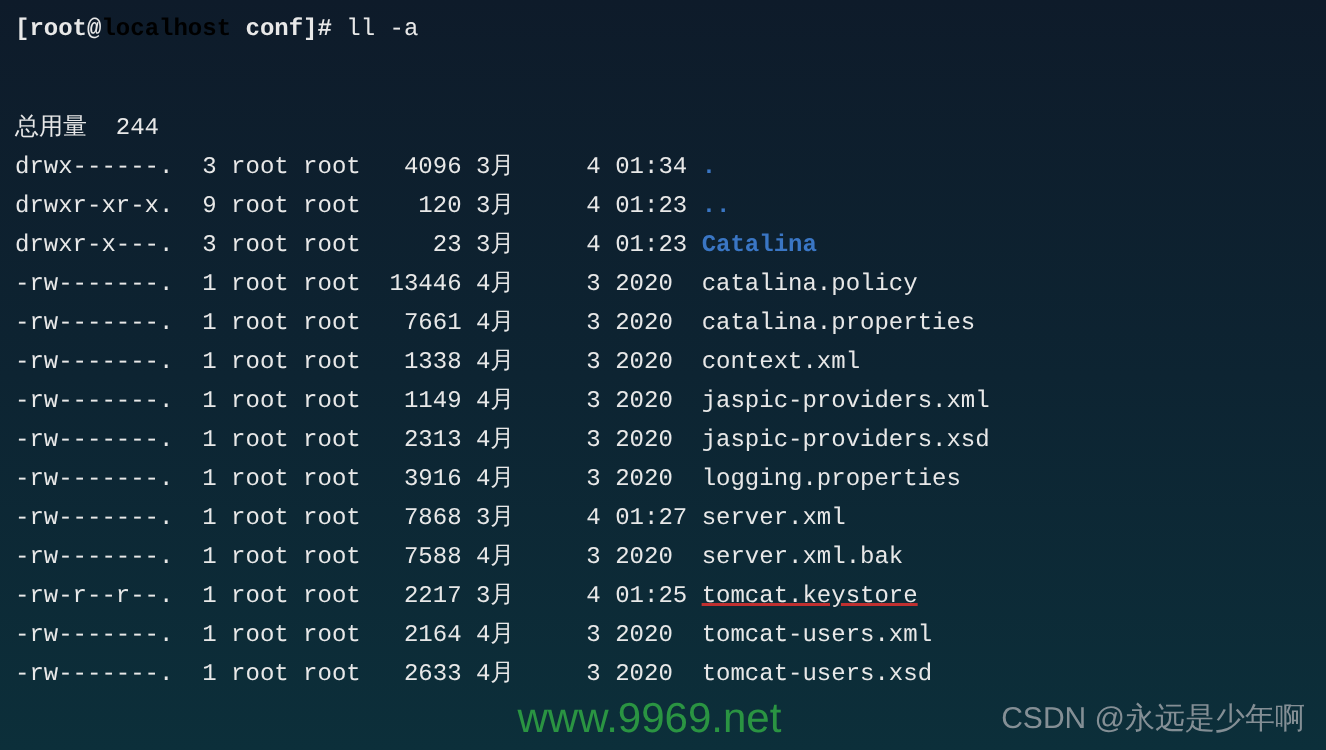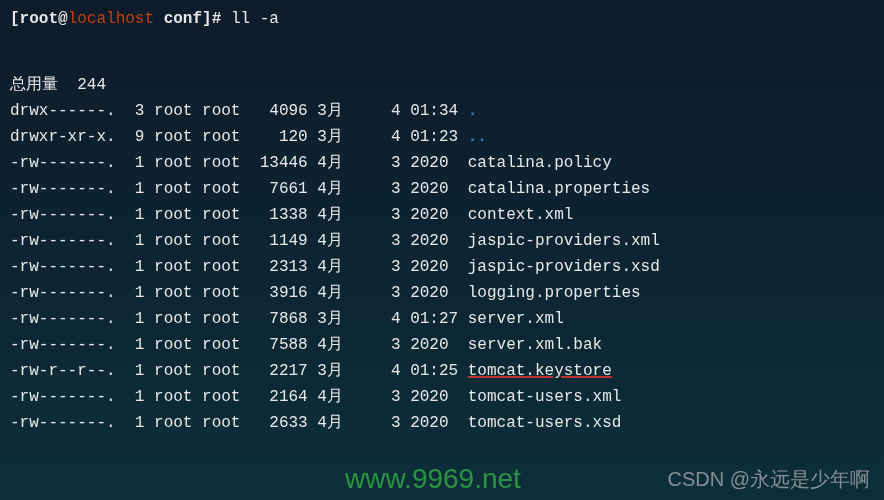--- a/index.html
+++ b/index.html
@@ -12,21 +12,21 @@
     color: #e8e8e8;
     padding: 6px 10px;
     line-height: 26px;
     overflow: hidden;
   }
   .prompt-bracket, .prompt-at, .prompt-sep, .prompt-path, .prompt-close {
     color: #e8e8e8;
     font-weight: bold;
   }
   .prompt-user { color: #e8e8e8; font-weight: bold; }
-  .prompt-host { color: #c2410c; font-weight: normal; }
+  .prompt-host { color: #000000; font-weight: bold; }
   .hash { color: #e8e8e8; font-weight: bold; }
   .cmd { color: #e8e8e8; }
   .dir-link { color: #3a76c4; font-weight: bold; }
   .total-line { color: #e8e8e8; margin-top: 40px; }
   .row { white-space: pre; }
   .underline { text-decoration: underline; text-decoration-color: #c03030; text-decoration-thickness: 2px; }
   .redline { color: #e8e8e8; }
   .cursor {
     display: inline-block;
     width: 9px;
@@ -59,20 +59,21 @@
 
 <div class="terminal">
 
   <div class="row"><span class="prompt-bracket">[</span><span class="prompt-user">root</span><span class="prompt-at">@</span><span class="prompt-host">localhost</span><span> </span><span class="prompt-path">conf</span><span class="prompt-close">]</span><span class="hash">#</span><span> </span><span class="cmd">ll -a</span></div>
 
   <div class="row total-line"><span>总用量</span><span>  </span><span>244</span></div>
 
   <div id="rows">
       <div class="row"><span>drwx------. </span> <span>3</span> <span>root</span> <span>root</span> <span>  4096</span> <span>3月 </span> <span>   4</span> <span>01:34</span> <span class="dir-link">.</span></div>
       <div class="row"><span>drwxr-xr-x. </span> <span>9</span> <span>root</span> <span>root</span> <span>   120</span> <span>3月 </span> <span>   4</span> <span>01:23</span> <span class="dir-link">..</span></div>
+      <div class="row"><span>drwxr-x---. </span> <span>3</span> <span>root</span> <span>root</span> <span>    23</span> <span>3月 </span> <span>   4</span> <span>01:23</span> <span class="dir-link">Catalina</span></div>
       <div class="row"><span>-rw-------. </span> <span>1</span> <span>root</span> <span>root</span> <span> 13446</span> <span>4月 </span> <span>   3</span> <span>2020 </span> <span>catalina.policy</span></div>
       <div class="row"><span>-rw-------. </span> <span>1</span> <span>root</span> <span>root</span> <span>  7661</span> <span>4月 </span> <span>   3</span> <span>2020 </span> <span>catalina.properties</span></div>
       <div class="row"><span>-rw-------. </span> <span>1</span> <span>root</span> <span>root</span> <span>  1338</span> <span>4月 </span> <span>   3</span> <span>2020 </span> <span>context.xml</span></div>
       <div class="row"><span>-rw-------. </span> <span>1</span> <span>root</span> <span>root</span> <span>  1149</span> <span>4月 </span> <span>   3</span> <span>2020 </span> <span>jaspic-providers.xml</span></div>
       <div class="row"><span>-rw-------. </span> <span>1</span> <span>root</span> <span>root</span> <span>  2313</span> <span>4月 </span> <span>   3</span> <span>2020 </span> <span>jaspic-providers.xsd</span></div>
       <div class="row"><span>-rw-------. </span> <span>1</span> <span>root</span> <span>root</span> <span>  3916</span> <span>4月 </span> <span>   3</span> <span>2020 </span> <span>logging.properties</span></div>
       <div class="row"><span>-rw-------. </span> <span>1</span> <span>root</span> <span>root</span> <span>  7868</span> <span>3月 </span> <span>   4</span> <span>01:27</span> <span>server.xml</span></div>
       <div class="row"><span>-rw-------. </span> <span>1</span> <span>root</span> <span>root</span> <span>  7588</span> <span>4月 </span> <span>   3</span> <span>2020 </span> <span>server.xml.bak</span></div>
       <div class="row"><span>-rw-r--r--. </span> <span>1</span> <span>root</span> <span>root</span> <span>  2217</span> <span>3月 </span> <span>   4</span> <span>01:25</span> <span class="underline redline">tomcat.keystore</span></div>
       <div class="row"><span>-rw-------. </span> <span>1</span> <span>root</span> <span>root</span> <span>  2164</span> <span>4月 </span> <span>   3</span> <span>2020 </span> <span>tomcat-users.xml</span></div>

